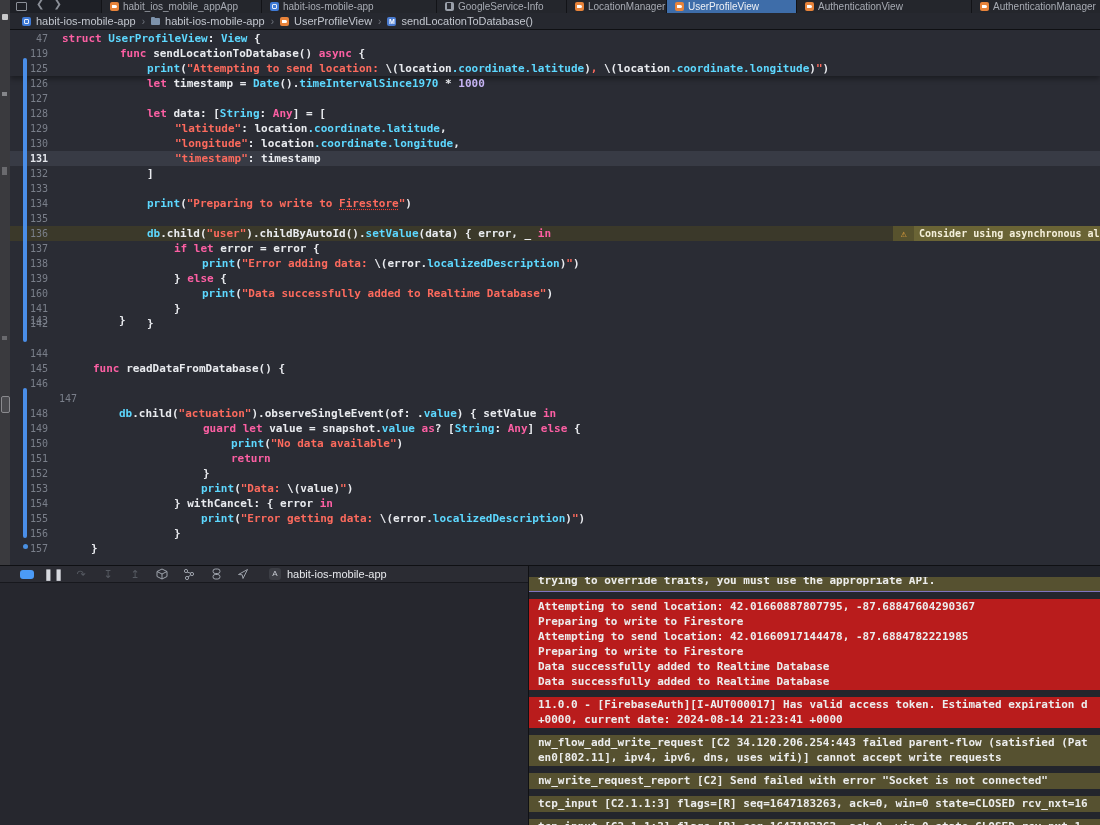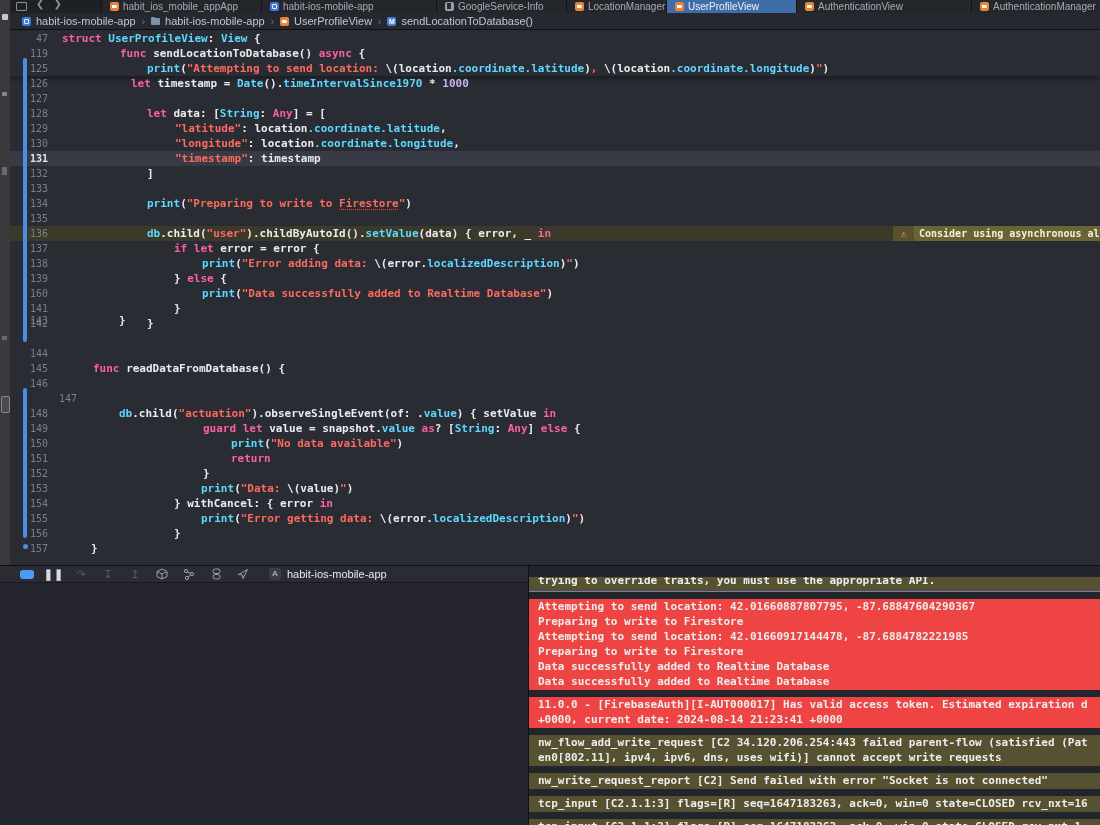--- a/index.html
+++ b/index.html
@@ -81,21 +81,21 @@
   #appchip .chiplabel{color:#e6e8ec;font-size:11px;}
 
   
   #vsplit{left:528px;top:566px;width:1px;height:259px;background:#101114;}
   #console{left:529px;top:566px;width:571px;height:259px;background:#23252c;overflow:hidden;
            font-family:"DejaVu Sans Mono", monospace;font-size:11px;font-weight:700;color:#eceded;}
   .con-partial{height:14px;line-height:15px;background:#565130;border-bottom:1px solid #7e74c0;
                overflow:hidden;white-space:nowrap;padding-left:9px;}
   .con-partial span{display:inline-block;transform:translateY(-4px);}
   .con-block{margin-top:7px;padding:0 0 1px 0;}
-  .con-block.plain{background:#ef4444;}
+  .con-block.plain{background:#b91c1c;}
   .con-block.olive{background:#565130;}
   .con-row{height:15px;line-height:15px;white-space:nowrap;padding-left:9px;overflow:hidden;}
 </style>
 </head>
 <body>
 
 <div id="leftstrip" class="abs">
   <div class="strip-mark" style="top:14px;width:6px;height:6px;background:#c8c8ca;border-radius:1px;"></div>
   <div class="strip-mark" style="top:92px;width:5px;height:4px;"></div>
   <div class="strip-mark" style="top:167px;width:5px;height:8px;background:#6a6a6e;"></div>
@@ -162,21 +162,21 @@
       <span>sendLocationToDatabase()</span>
     </span>
   </div>
 
 <div id="editor" class="abs">
   <div id="stickyshadow" class="abs"></div>
   <div id="rows-holder">
       <div class="row" style="top: 1px;"><span class="gnum">47</span><span class="codespan" style="left: 52px;"><span class="seg-k">struct </span><span class="seg-t">UserProfileView</span><span class="seg-w">: </span><span class="seg-t">View</span><span class="seg-w"> {</span></span></div>
       <div class="row" style="top: 16px;"><span class="gnum">119</span><span class="codespan" style="left: 110px;"><span class="seg-k">func </span><span class="seg-w">sendLocationToDatabase() </span><span class="seg-k">async</span><span class="seg-w"> {</span></span></div>
       <div class="row" style="top: 31px;"><span class="gnum">125</span><span class="codespan" style="left: 137px;"><span class="seg-t">print</span><span class="seg-w">(</span><span class="seg-s">"Attempting to send location: </span><span class="seg-w">\(location</span><span class="seg-t">.coordinate.latitude</span><span class="seg-w">)</span><span class="seg-s">, </span><span class="seg-w">\(location</span><span class="seg-t">.coordinate.longitude</span><span class="seg-w">)</span><span class="seg-s">"</span><span class="seg-w">)</span></span></div>
-      <div class="row" style="top: 46px;"><span class="gnum">126</span><span class="codespan" style="left: 121px;"><span class="seg-k">let </span><span class="seg-w">timestamp = </span><span class="seg-t">Date</span><span class="seg-w">().</span><span class="seg-t">timeIntervalSince1970</span><span class="seg-w"> * </span><span class="seg-n">1000</span></span></div>
+      <div class="row" style="top: 46px;"><span class="gnum">126</span><span class="codespan" style="left: 137px;"><span class="seg-k">let </span><span class="seg-w">timestamp = </span><span class="seg-t">Date</span><span class="seg-w">().</span><span class="seg-t">timeIntervalSince1970</span><span class="seg-w"> * </span><span class="seg-n">1000</span></span></div>
       <div class="row" style="top: 61px;"><span class="gnum">127</span><span class="codespan" style="left: 50px;"></span></div>
       <div class="row" style="top: 76px; text-decoration: underline;"><span class="gnum">128</span><span class="codespan" style="left: 137px;"><span class="seg-k">let </span><span class="seg-w">data: [</span><span class="seg-t">String</span><span class="seg-w">: </span><span class="seg-k">Any</span><span class="seg-w">] = [</span></span></div>
       <div class="row" style="top: 91px;"><span class="gnum">129</span><span class="codespan" style="left: 165px;"><span class="seg-s">"latitude"</span><span class="seg-w">: location</span><span class="seg-t">.coordinate.latitude</span><span class="seg-w">,</span></span></div>
       <div class="row" style="top: 106px;"><span class="gnum">130</span><span class="codespan" style="left: 165px;"><span class="seg-s">"longitude"</span><span class="seg-w">: location</span><span class="seg-t">.coordinate.longitude</span><span class="seg-w">,</span></span></div>
       <div class="row hl" style="top: 121px;"><span class="gnum cur">131</span><span class="codespan" style="left: 165px;"><span class="seg-s">"timestamp"</span><span class="seg-w">: timestamp</span></span></div>
       <div class="row" style="top: 136px;"><span class="gnum">132</span><span class="codespan" style="left: 137px;"><span class="seg-w">]</span></span></div>
       <div class="row" style="top: 151px;"><span class="gnum">133</span><span class="codespan" style="left: 50px;"></span></div>
       <div class="row" style="top: 166px;"><span class="gnum">134</span><span class="codespan" style="left: 137px;"><span class="seg-t">print</span><span class="seg-w">(</span><span class="seg-s">"Preparing to write to </span><span class="seg-sq">Firestore</span><span class="seg-s">"</span><span class="seg-w">)</span></span></div>
       <div class="row" style="top: 181px;"><span class="gnum">135</span><span class="codespan" style="left: 50px;"></span></div>
       <div class="row warnline" style="top: 196px;"><span class="gnum">136</span><span class="codespan" style="left: 137px;"><span class="seg-t">db</span><span class="seg-w">.child(</span><span class="seg-s">"user"</span><span class="seg-w">).childByAutoId().</span><span class="seg-t">setValue</span><span class="seg-w">(data) { error, _ </span><span class="seg-k">in</span></span><div id="warnbadge"><span class="wb-icon">⚠</span><span class="wb-text">Consider using asynchronous alternative funct</span></div></div>

